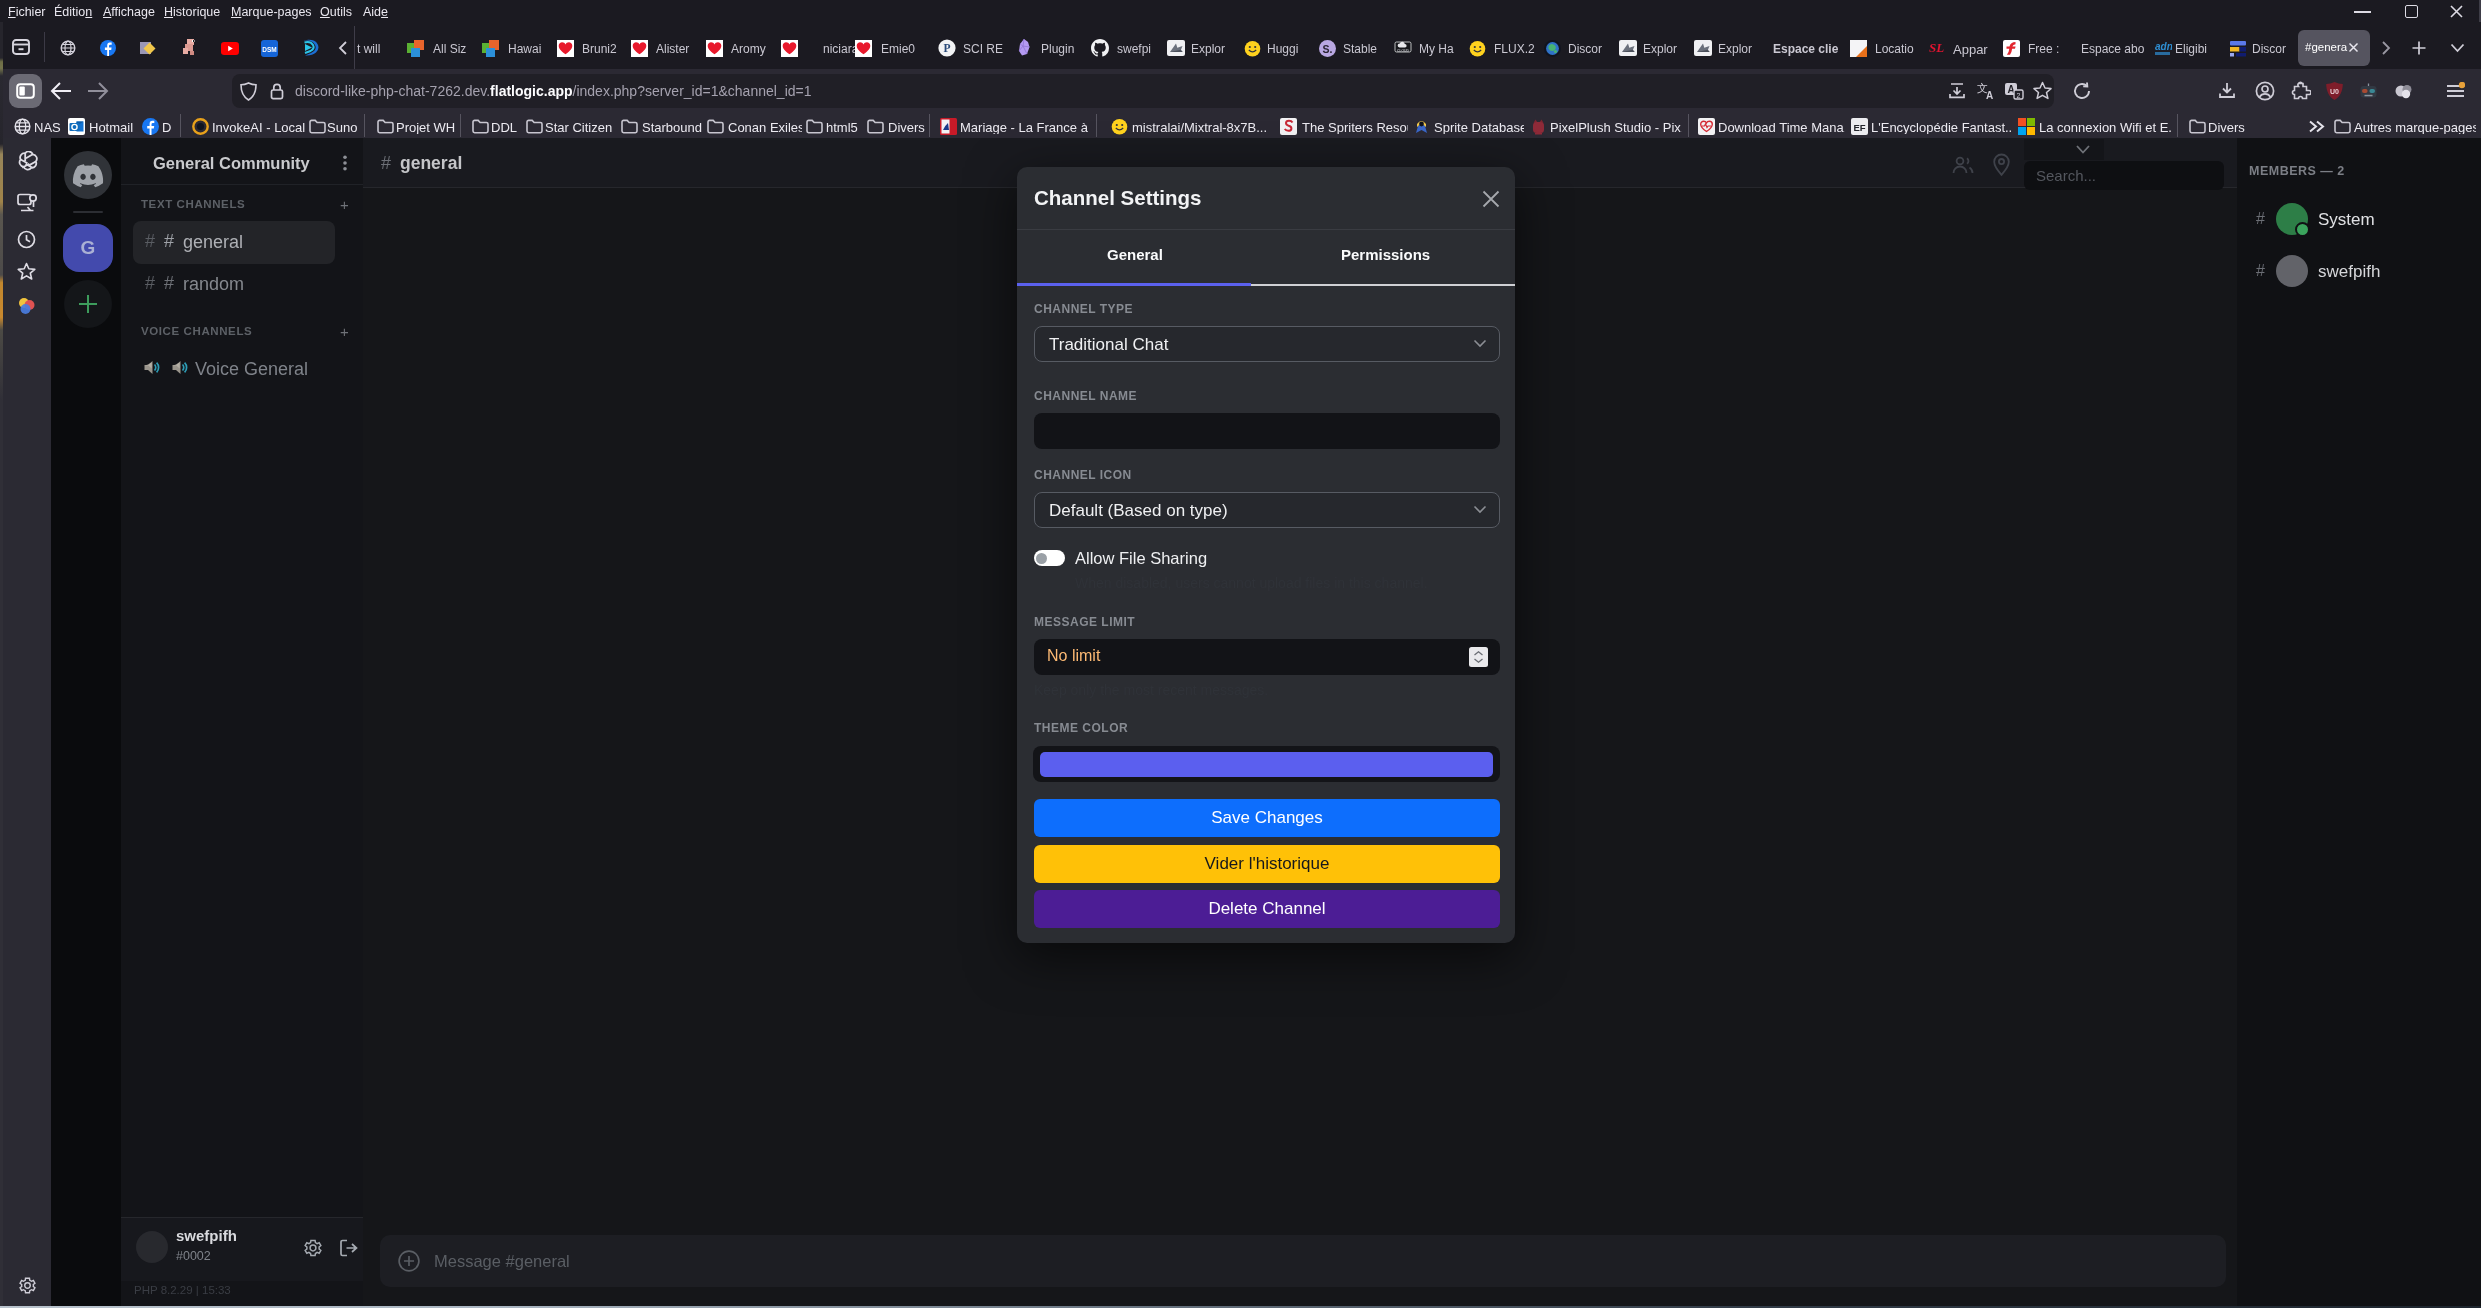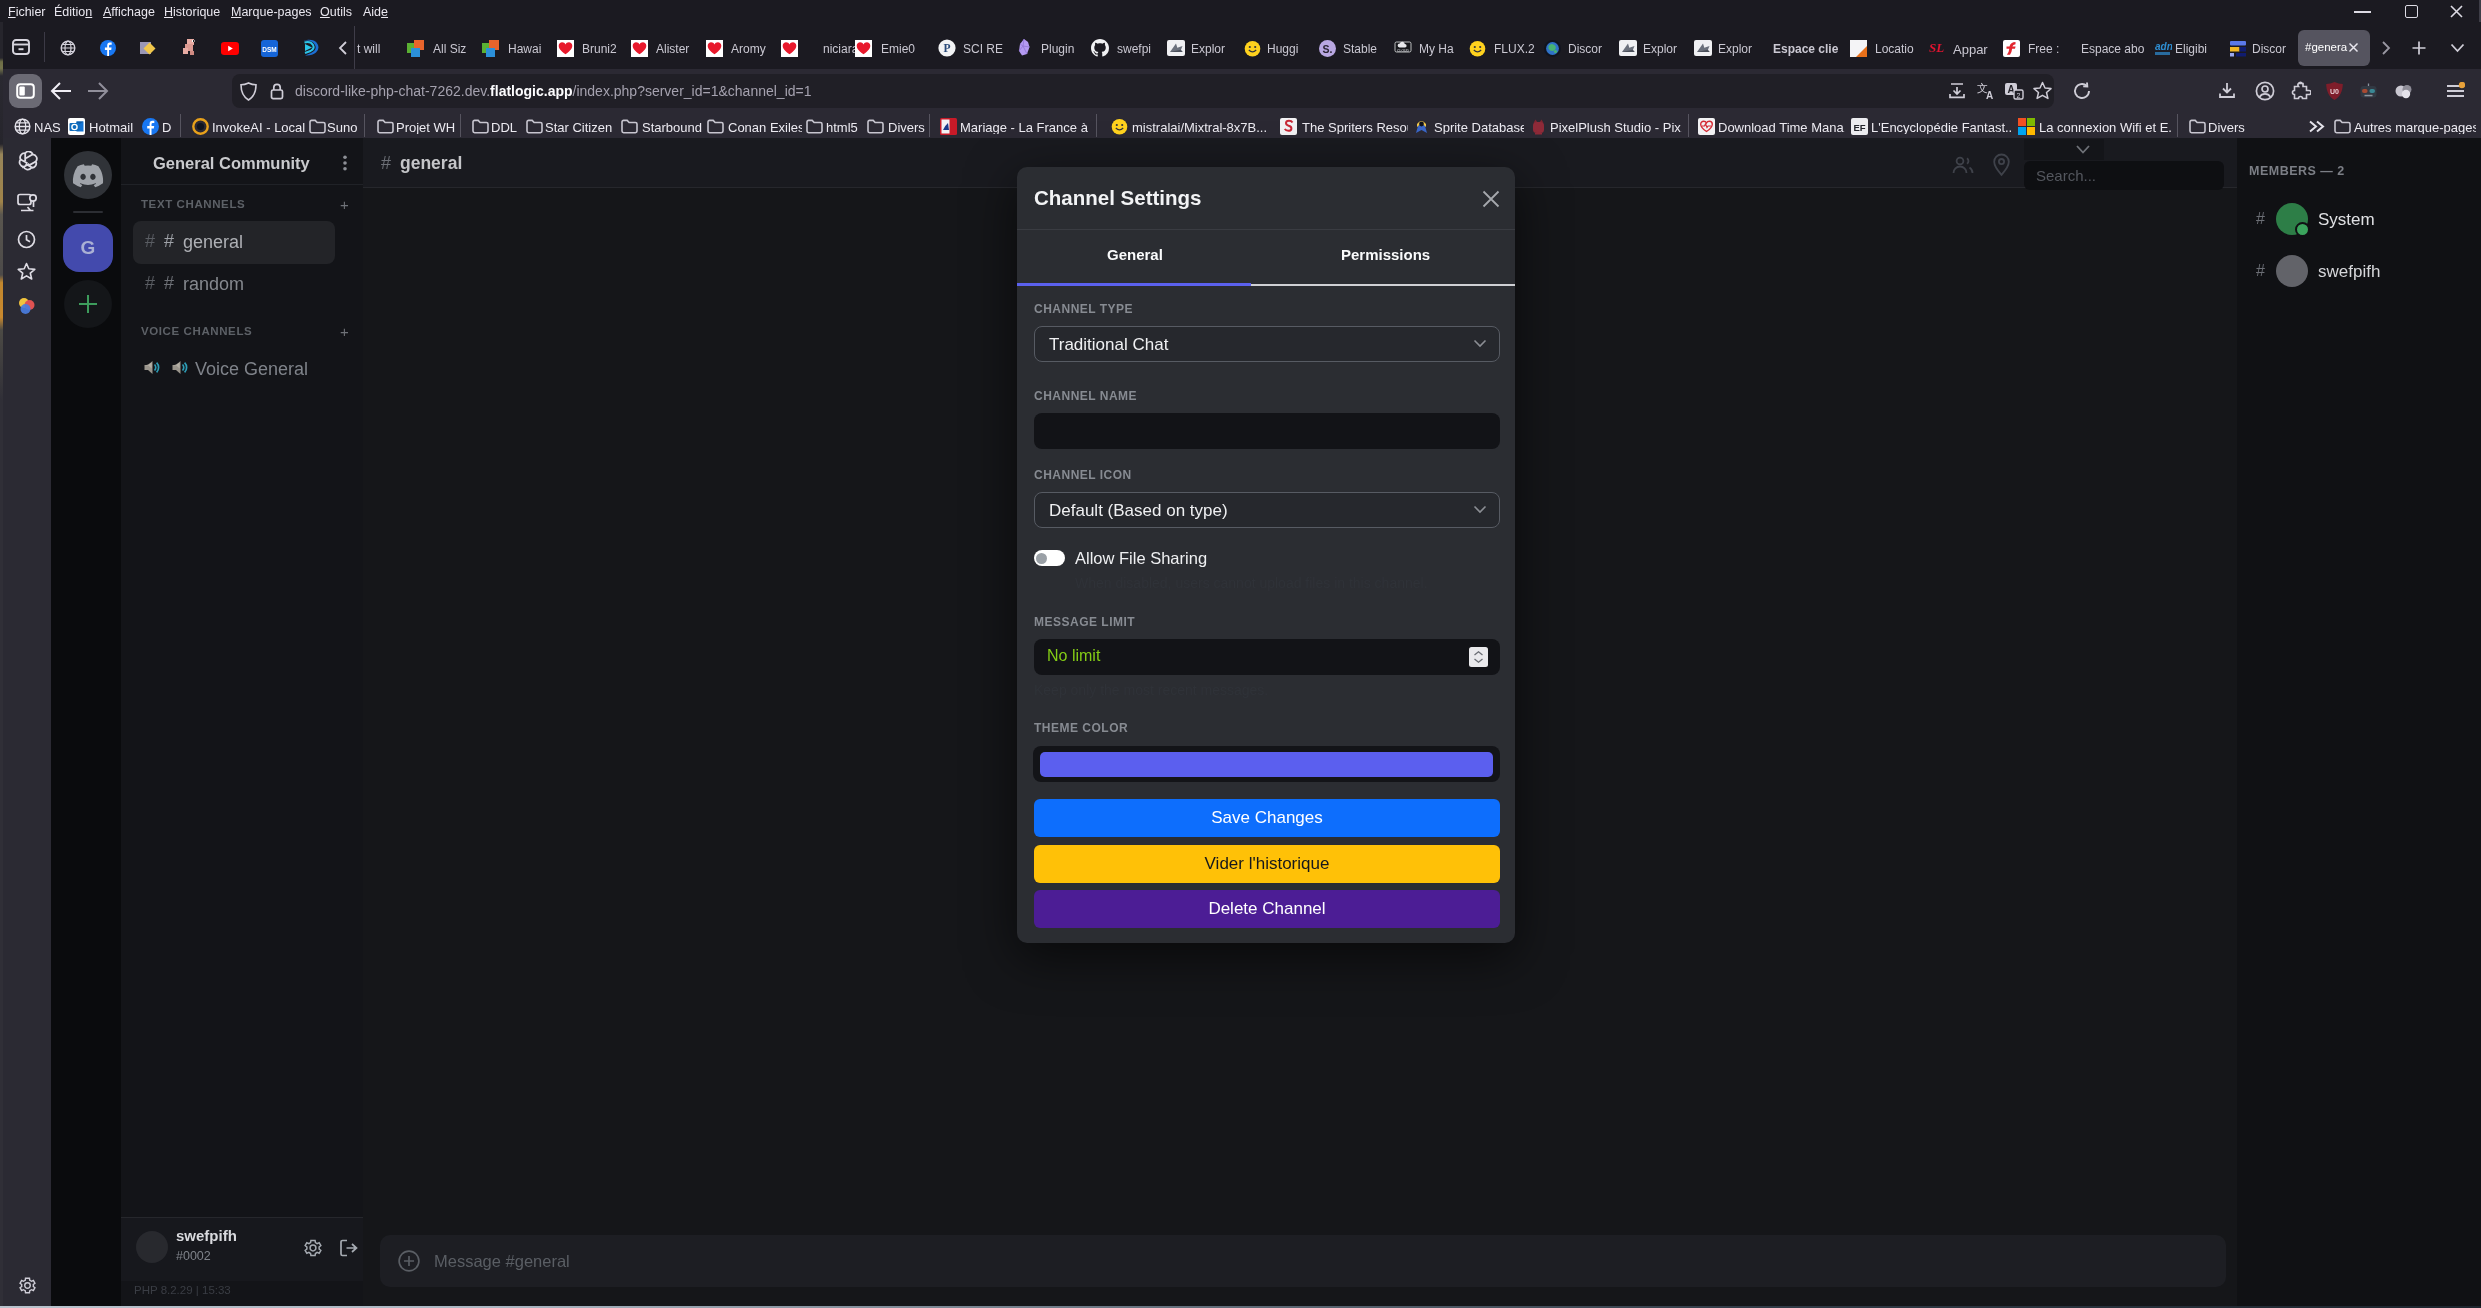--- a/index.html
+++ b/index.html
@@ -562,21 +562,21 @@
 <div class="t" style="left:1049px;top:502px;font-size:17px;color:#eff0f2;">Default (Based on type)</div>
 <svg class="a" style="left:1473px;top:505px;" width="14" height="9" viewBox="0 0 14 9">
     <path d="M1.5 1.5 L7 7 L12.5 1.5" stroke="#8b8e94" stroke-width="1.6" fill="none"></path>
   </svg>
 <div class="a" style="left:1034px;top:550px;width:31px;height:16px;border-radius:8px;background:#ffffff;"></div>
 <div class="a" style="left:1036px;top:552.5px;width:11px;height:11px;border-radius:50%;background:#9aa0a6;"></div>
 <div class="t" style="left:1075px;top:550px;font-size:16.5px;color:#eff0f2;">Allow File Sharing</div>
 <div class="t" style="left:1075px;top:576px;font-size:14px;color:#2f3238;">When disabled, users cannot upload files in this channel.</div>
 <div class="t" style="left:1034px;top:616px;font-size:12px;font-weight:bold;letter-spacing:0.5px;color:#878b92;">MESSAGE LIMIT</div>
 <div class="a" style="left:1034px;top:639px;width:466px;height:36px;border-radius:8px;background:#121317;"></div>
-<div class="t" style="left:1047px;top:648px;font-size:16px;color:#84cc16;">No limit</div>
+<div class="t" style="left:1047px;top:648px;font-size:16px;color:#fdba74;">No limit</div>
 <div class="a" style="left:1469px;top:647px;width:19px;height:20px;border-radius:2.5px;background:#e9e9ec;"></div>
 <svg class="a" style="left:1473px;top:651px;" width="11" height="12" viewBox="0 0 11 12">
     <path d="M1.5 4 L5.5 0.8 L9.5 4" stroke="#6a6d74" stroke-width="1.3" fill="none"></path>
     <path d="M1.5 8 L5.5 11.2 L9.5 8" stroke="#6a6d74" stroke-width="1.3" fill="none"></path>
   </svg>
 <div class="t" style="left:1034px;top:683px;font-size:14px;color:#2f3238;">Keep only the most recent messages.</div>
 <div class="t" style="left:1034px;top:722px;font-size:12px;font-weight:bold;letter-spacing:0.5px;color:#878b92;">THEME COLOR</div>
 <div class="a" style="left:1033px;top:746px;width:467px;height:36px;border-radius:8px;background:#131418;"></div>
 <div class="a" style="left:1040px;top:751.5px;width:453px;height:25px;border-radius:5px;background:#5b5fef;"></div>
 <div class="f" style="left:1034px;top:799px;width:466px;height:38px;border-radius:6px;background:#0d6efd;justify-content:center;font-size:17px;color:#ffffff;">Save Changes</div>

